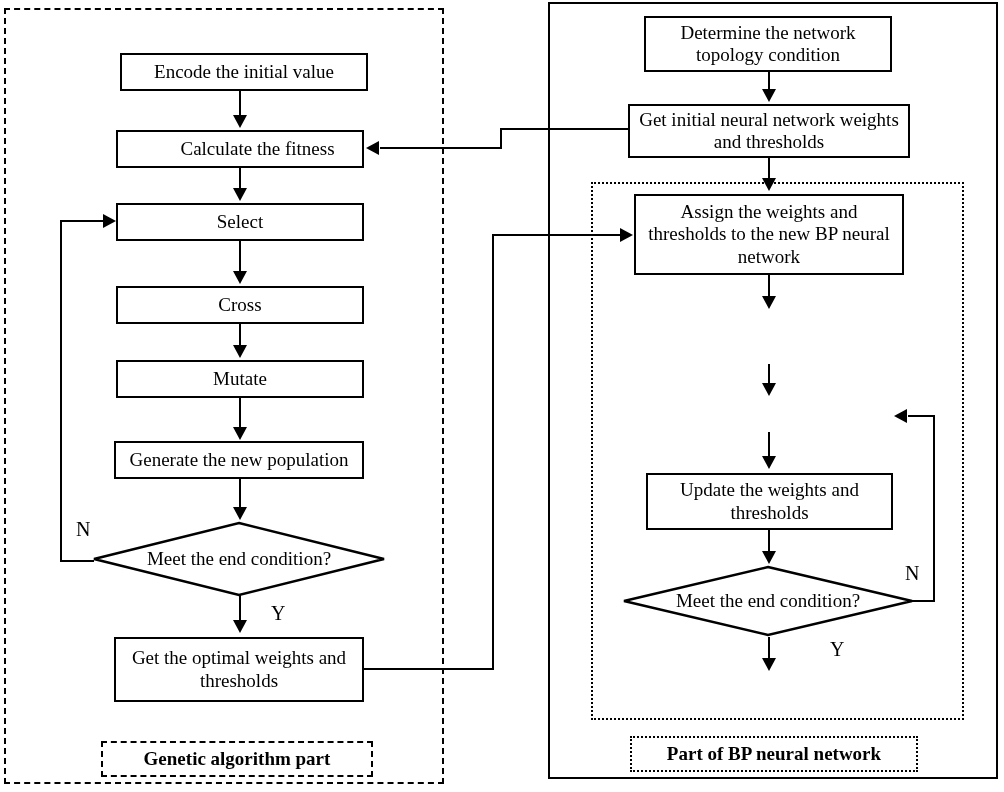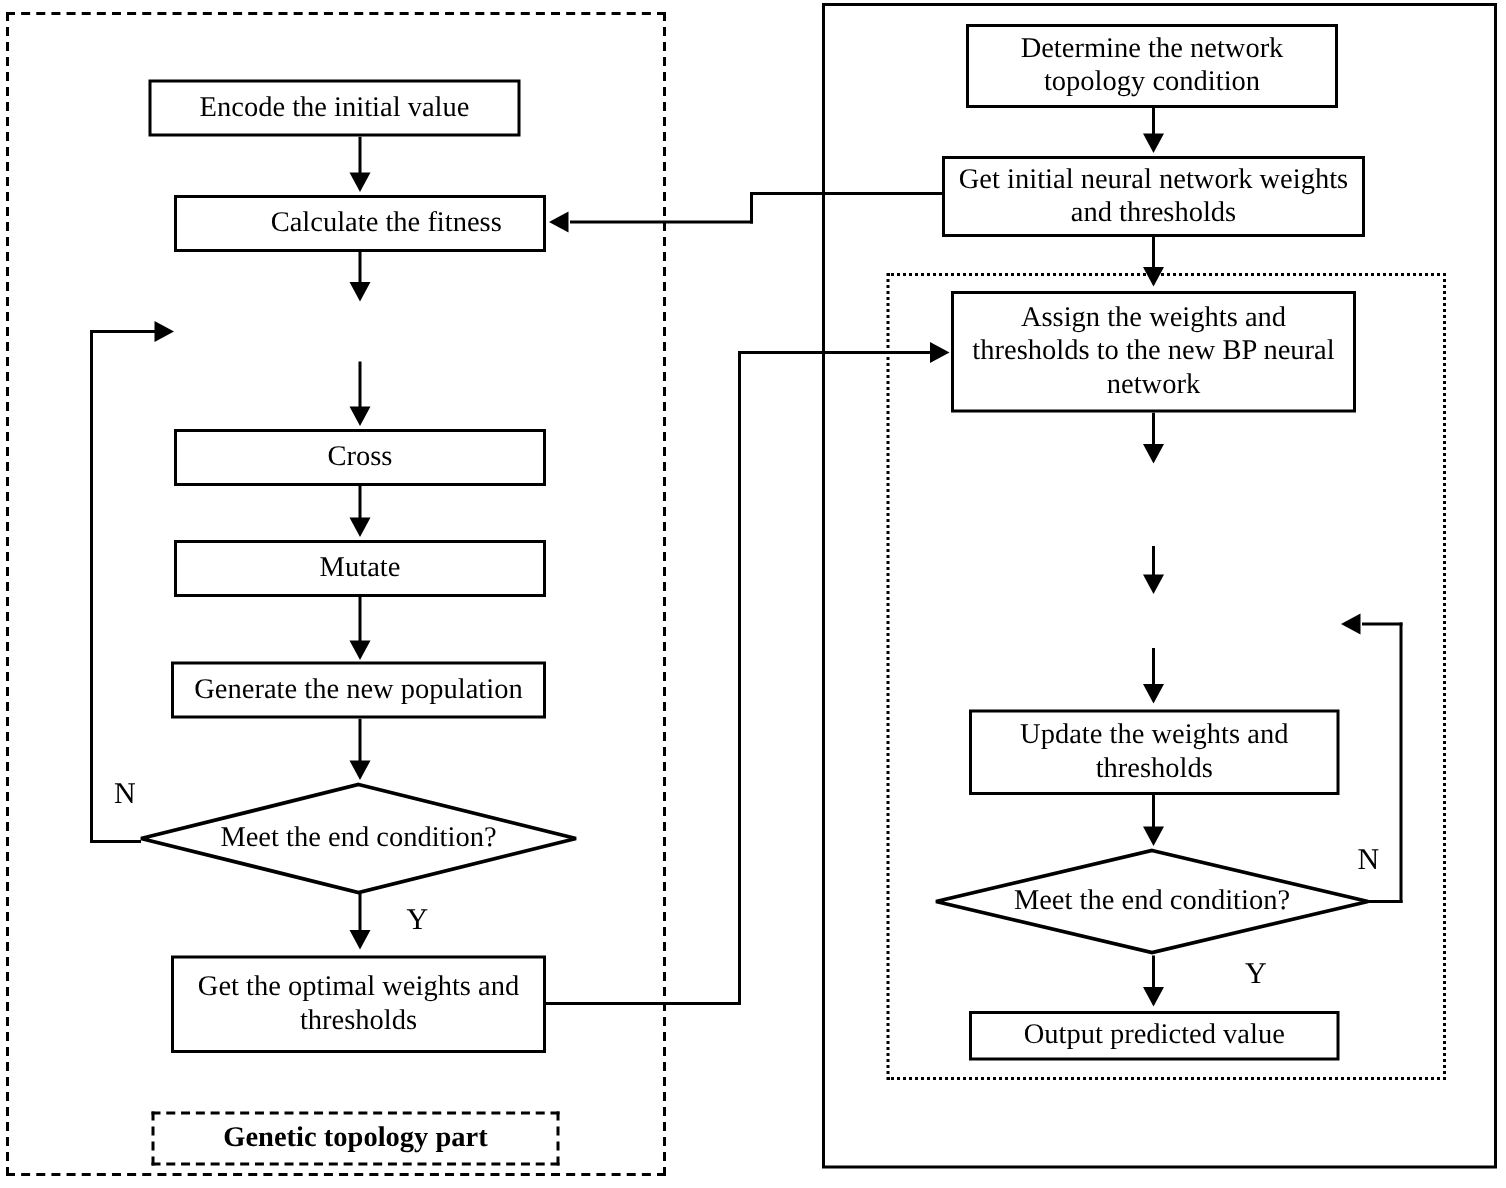--- a/index.html
+++ b/index.html
@@ -85,44 +85,45 @@
 </head>
 <body>
 
 <div id="stage">
 
   <div class="frame-ga"></div>
 
   <div class="frame-bp"></div>
   <div class="frame-bp-inner"></div>
 
-  <div class="box" style="left:99px;top:53px;width:248px;height:38px;font-family:Liberation Serif, serif;">Encode the initial value</div>
+  <div class="box" style="left:120px;top:53px;width:248px;height:38px;font-family:Liberation Serif, serif;">Encode the initial value</div>
 
   <div class="box" style="left:116px;top:130px;width:248px;height:38px;padding-left:39px;">Calculate the fitness</div>
 
+  <div class="box" style="left:116px;top:203px;width:248px;height:38px;">Select</div>
 
   <div class="box" style="left:116px;top:360px;width:248px;height:38px;">Mutate</div>
 
   <div class="box" style="left:116px;top:286px;width:248px;height:38px;">Cross</div>
 
   <div class="box" style="left:114px;top:441px;width:250px;height:38px;">Generate the new population</div>
 
   <div class="diamond" style="left:92px;top:521px;width:294px;height:76px;">
     <svg width="294" height="76" viewBox="0 0 294 76">
       <polygon points="147,2 292,38 147,74 2,38" fill="#ffffff" stroke="#000000" stroke-width="2.5"></polygon>
     </svg>
     <div class="dlabel">Meet the end condition?</div>
   </div>
 
   <div class="box" style="left:114px;top:637px;width:250px;height:65px;">Get the optimal weights and thresholds</div>
 
   <div class="tag" style="left:76px;top:518px;">N</div>
   <div class="tag" style="left:271px;top:602px;">Y</div>
 
-  <div class="caption" style="left:101px;top:741px;width:272px;height:36px;">Genetic topology part</div>
+  <div class="caption" style="left:101px;top:741px;width:272px;height:36px;">Genetic algorithm part</div>
 
   <div class="ln lv" style="left:239px;top:91px;height:28px;"></div>
   <div class="arr arr-d" style="left:233px;top:115px;"></div>
 
   <div class="ln lv" style="left:239px;top:168px;height:24px;"></div>
   <div class="arr arr-d" style="left:233px;top:188px;"></div>
 
   <div class="ln lv" style="left:239px;top:241px;height:34px;"></div>
   <div class="arr arr-d" style="left:233px;top:271px;"></div>
 
@@ -158,25 +159,25 @@
 
   <div class="box" style="left:646px;top:473px;width:247px;height:57px;">Update the weights and thresholds</div>
 
   <div class="diamond" style="left:622px;top:565px;width:292px;height:72px;">
     <svg width="292" height="72" viewBox="0 0 292 72">
       <polygon points="146,2 290,36 146,70 2,36" fill="#ffffff" stroke="#000000" stroke-width="2.5"></polygon>
     </svg>
     <div class="dlabel">Meet the end condition?</div>
   </div>
 
-  <div class="box" style="left:646px;top:674px;width:247px;height:33px;">Output predicted value</div>
 
   <div class="tag" style="left:905px;top:562px;">N</div>
   <div class="tag" style="left:830px;top:638px;">Y</div>
 
+  <div class="caption dotted" style="left:630px;top:736px;width:288px;height:36px;">Part of BP neural network</div>
 
   <div class="ln lv" style="left:768px;top:72px;height:20px;"></div>
   <div class="arr arr-d" style="left:762px;top:89px;"></div>
 
   <div class="ln lh" style="left:500px;top:128px;width:130px;"></div>
   <div class="ln lv" style="left:500px;top:128px;height:21px;"></div>
   <div class="ln lh" style="left:380px;top:147px;width:122px;"></div>
   <div class="arr arr-l" style="left:366px;top:141px;"></div>
 
   <div class="ln lv" style="left:768px;top:158px;height:24px;"></div>

